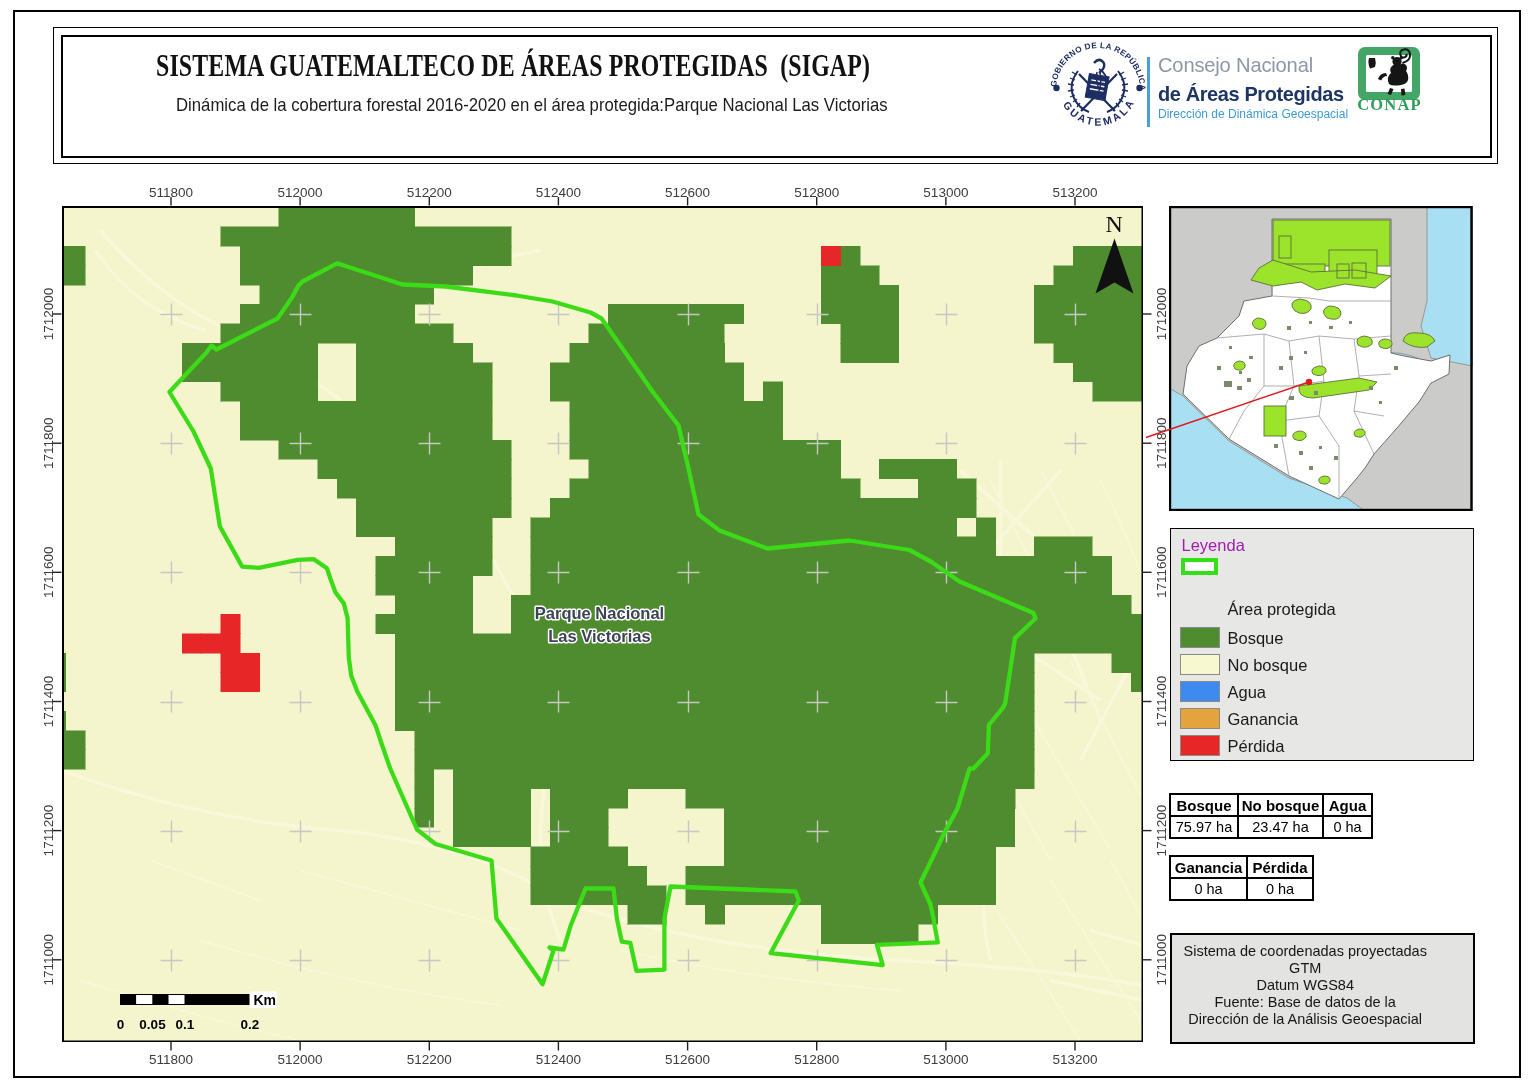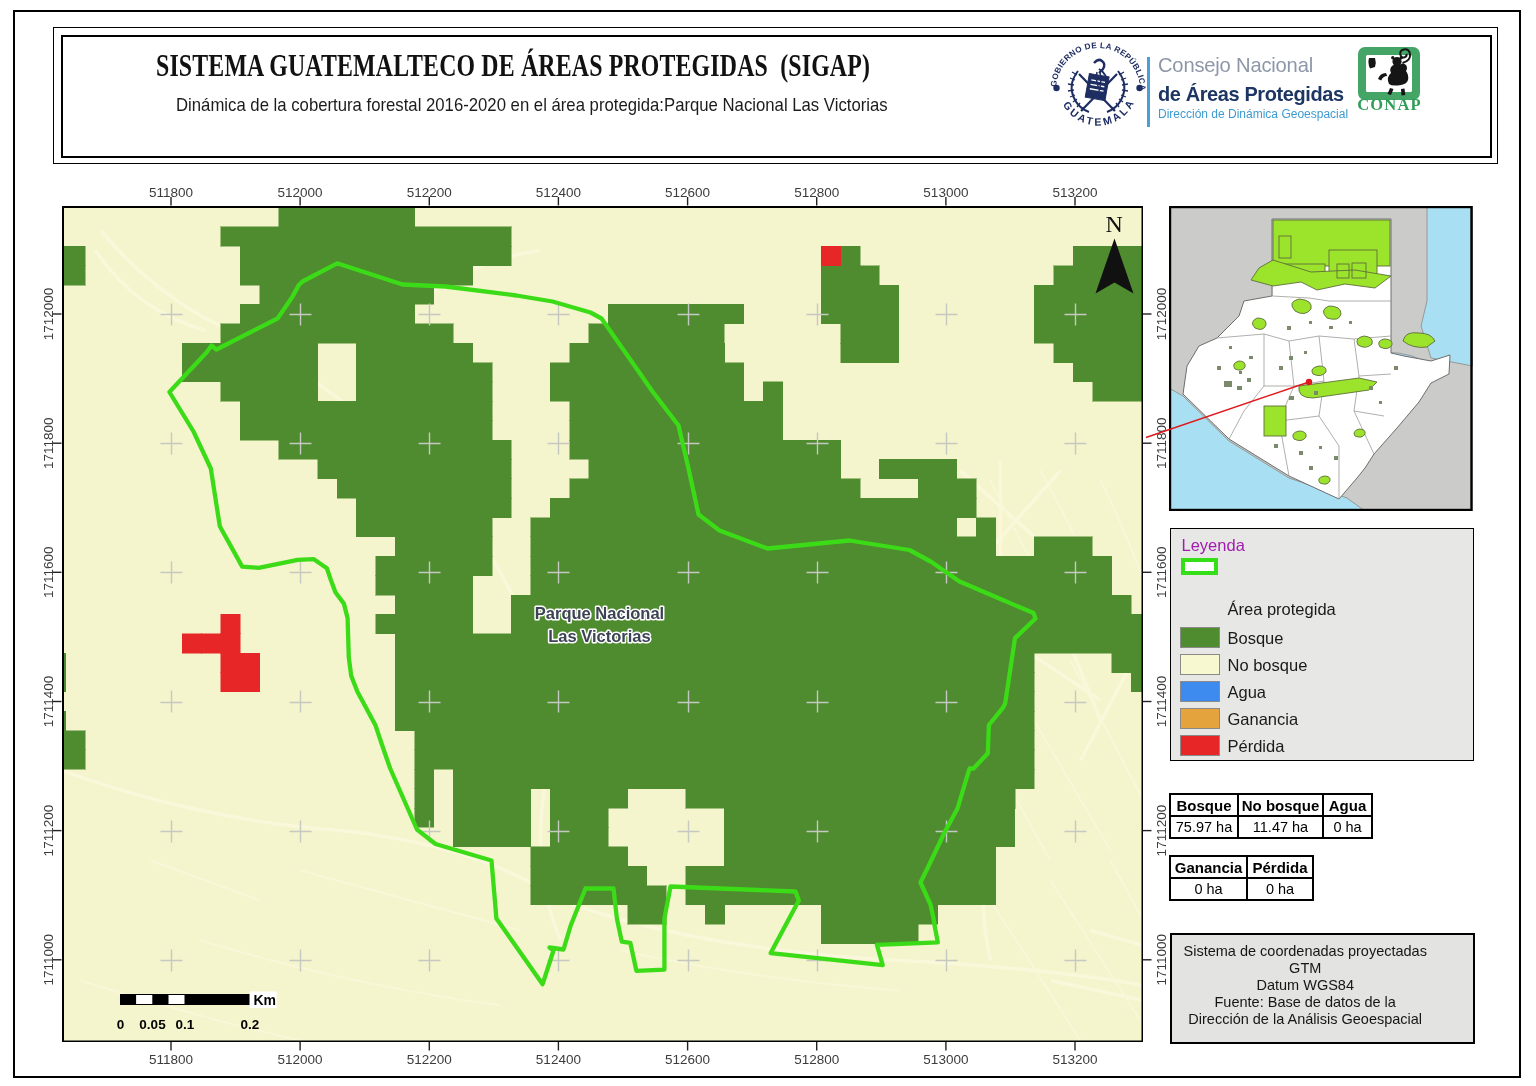--- a/index.html
+++ b/index.html
@@ -419,21 +419,21 @@
 
 <table class="abs" style="left:1169px;top:793px;border-collapse:collapse;font-size:15px;color:#000;">
   <tbody>
       <tr>
     <td style="border:2px solid #000;font-weight:bold;text-align:center;width:66px;height:20px;padding:0;">Bosque</td>
     <td style="border:2px solid #000;font-weight:bold;text-align:center;width:83px;padding:0;">No bosque</td>
     <td style="border:2px solid #000;font-weight:bold;text-align:center;width:47px;padding:0;">Agua</td>
   </tr>
   <tr>
     <td style="border:2px solid #000;text-align:center;height:20px;font-size:14.5px;padding:0;">75.97 ha</td>
-    <td style="border:2px solid #000;text-align:center;font-size:14.5px;padding:0;">11.47 ha</td>
+    <td style="border:2px solid #000;text-align:center;font-size:14.5px;padding:0;">23.47 ha</td>
     <td style="border:2px solid #000;text-align:center;font-size:14.5px;padding:0;">0 ha</td>
   </tr>
 </tbody>
   </table>
 
 <table class="abs" style="left:1169px;top:855px;border-collapse:collapse;font-size:15px;color:#000;">
   <tbody>
       <tr>
     <td style="border:2px solid #000;font-weight:bold;text-align:center;width:75px;height:20px;padding:0;">Ganancia</td>
     <td style="border:2px solid #000;font-weight:bold;text-align:center;width:64px;padding:0;">Pérdida</td>

